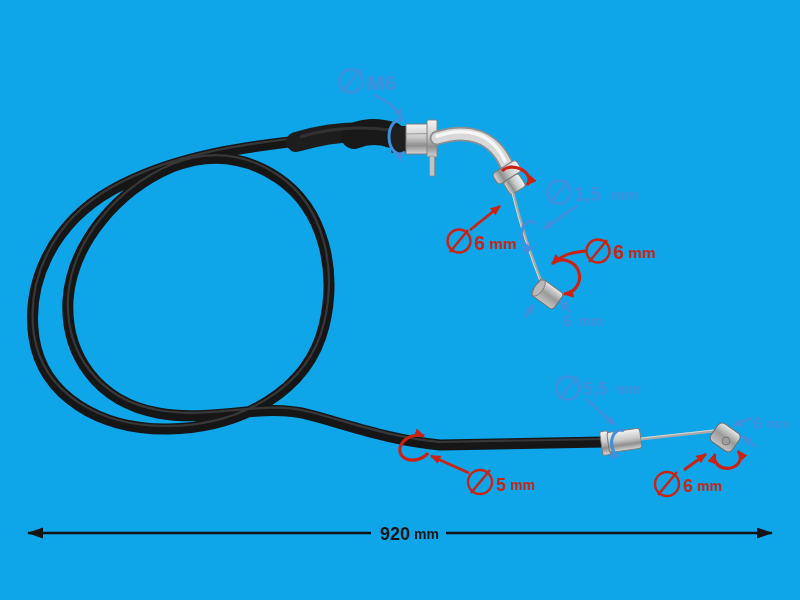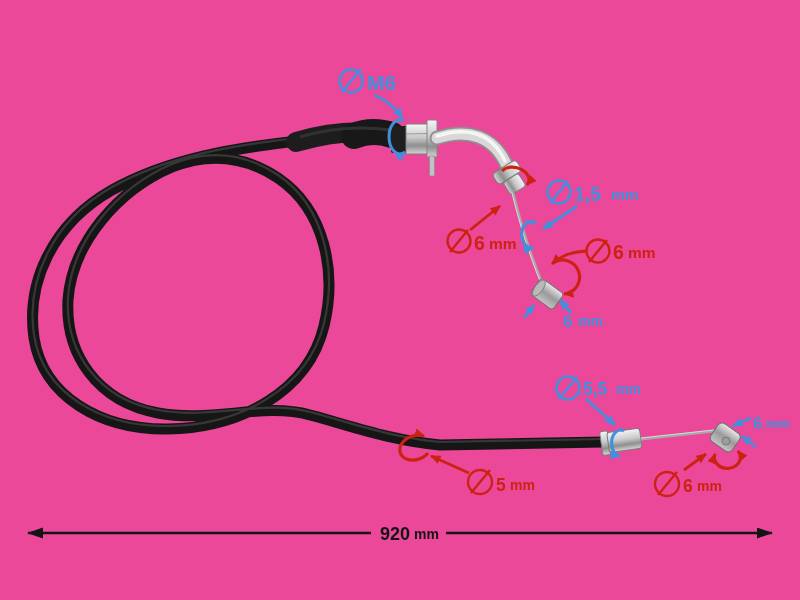--- a/index.html
+++ b/index.html
@@ -1,16 +1,16 @@
 <!DOCTYPE html>
 <html><head>
 <meta charset="utf-8">
 <style>
   html,body{margin:0;padding:0;background:#ffffff;}
-  .stage{position:relative;width:800px;height:600px;background:#ec4899;overflow:hidden;}
+  .stage{position:relative;width:800px;height:600px;background:#0ea5e9;overflow:hidden;}
   svg{display:block;}
   .ann-text{font-family:"Liberation Sans","DejaVu Sans",sans-serif;font-weight:bold;}
 </style>
 </head>
 <body>
 
 <div class="stage">
 <svg width="800" height="600" viewBox="0 0 800 600">
   <defs>
     <linearGradient id="metalV" x1="0" y1="0" x2="0" y2="1">

